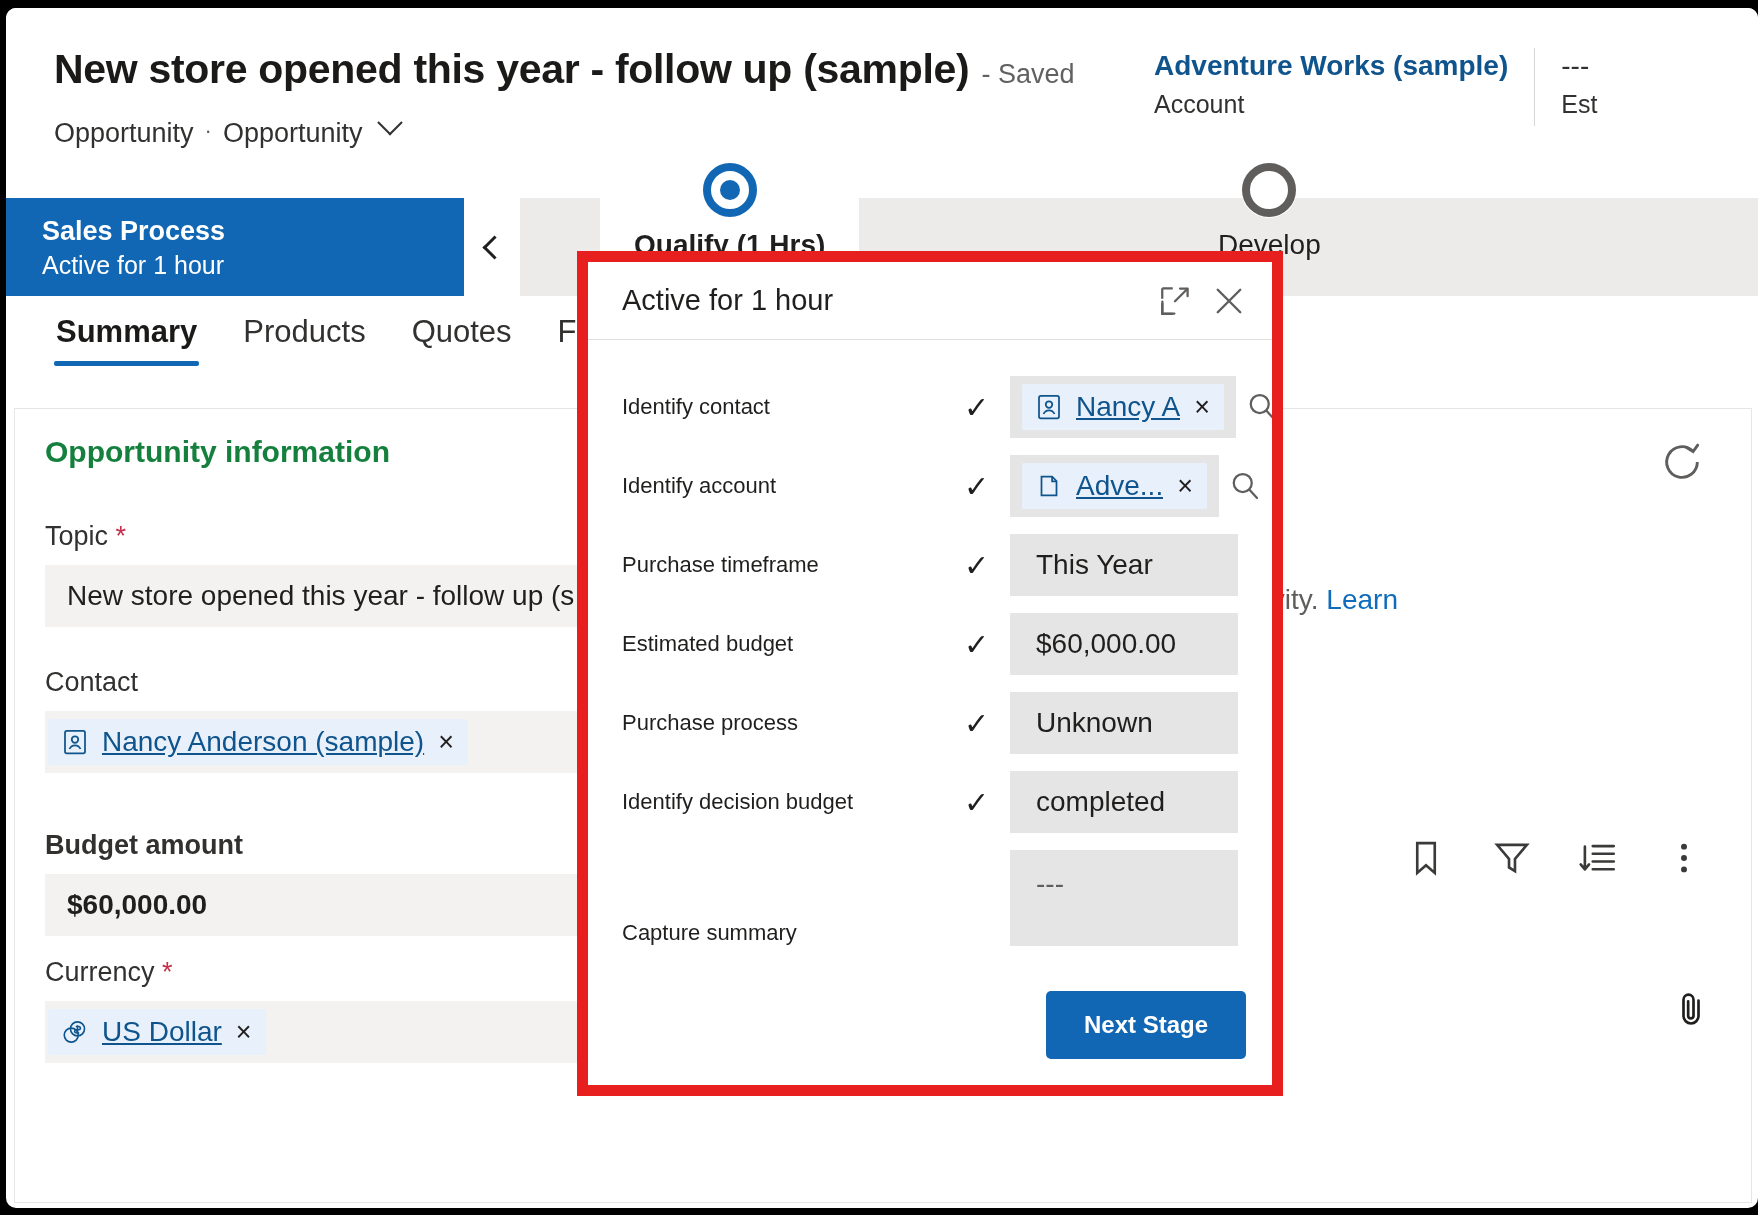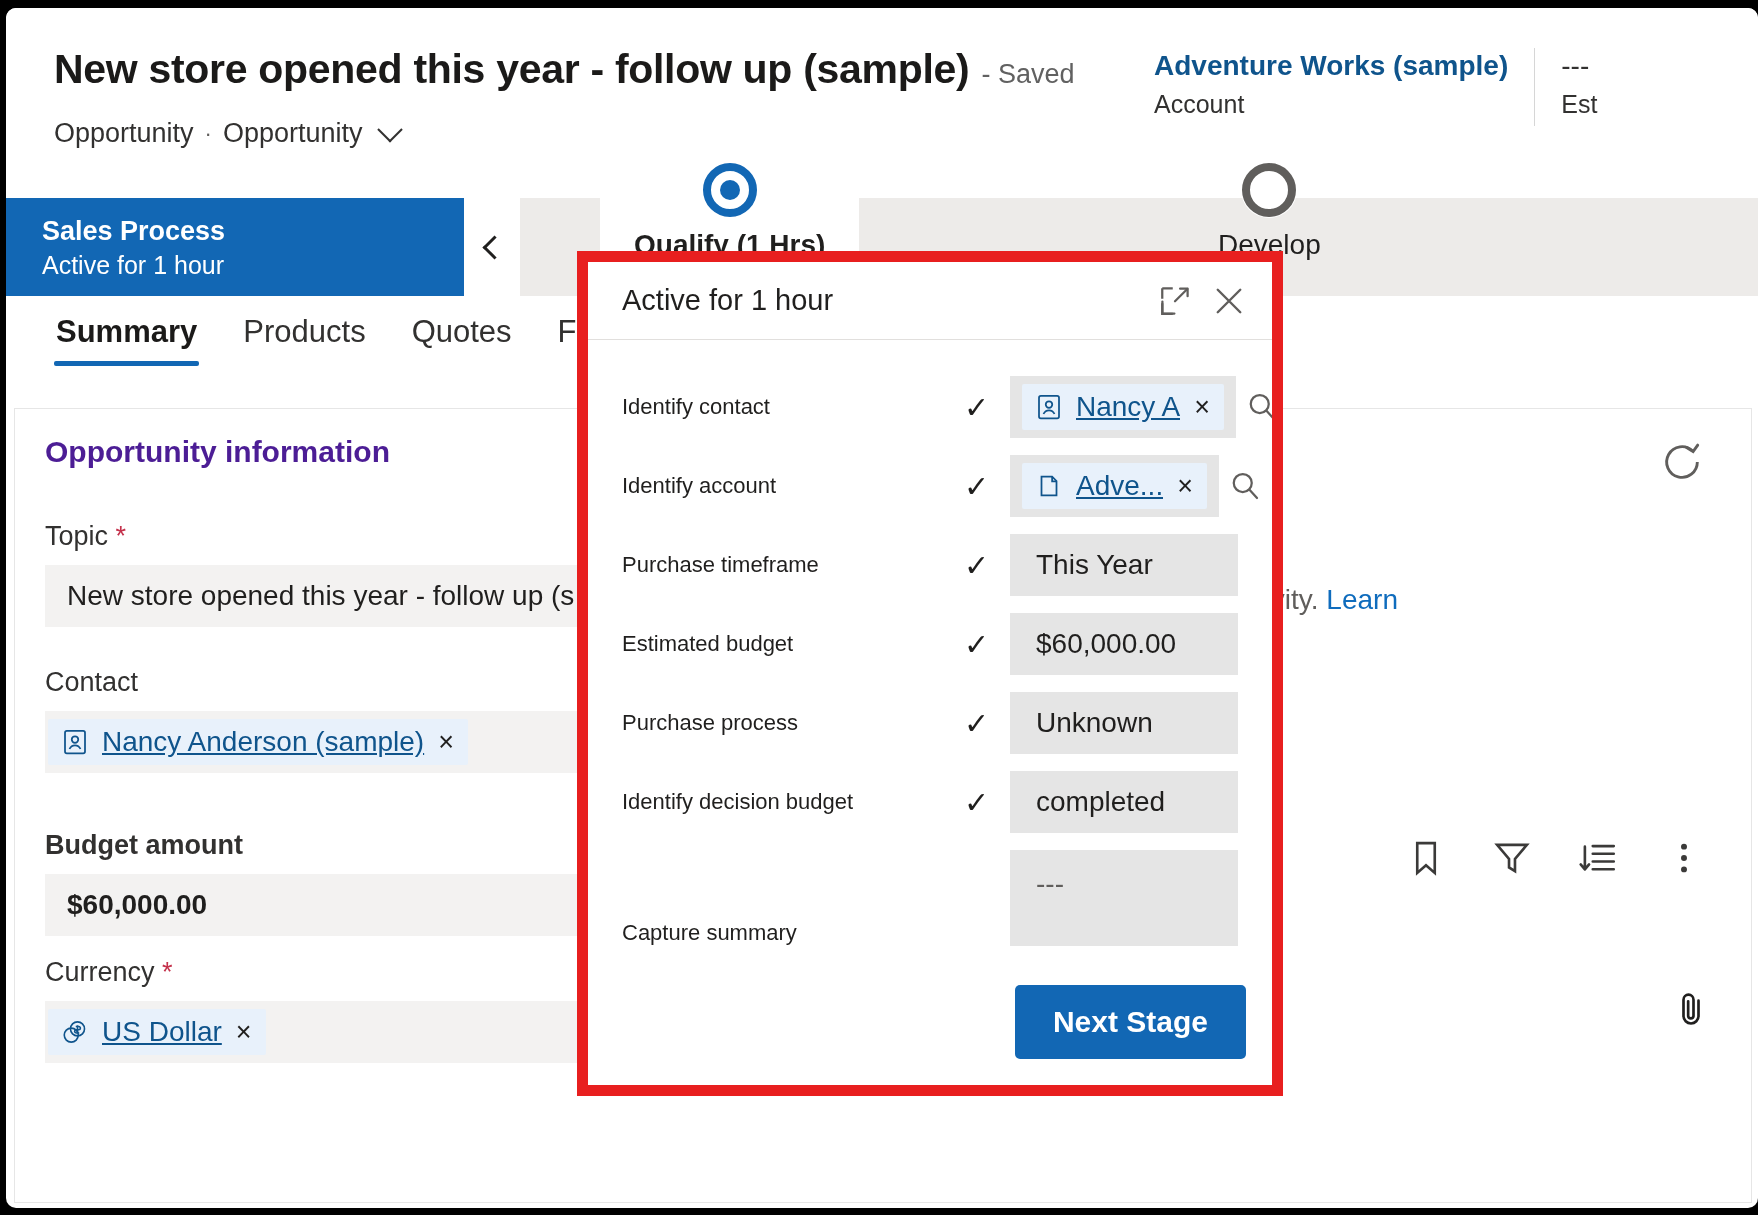--- a/index.html
+++ b/index.html
@@ -36,21 +36,21 @@
     position: absolute; left: 48px; top: 38px;
     display: flex; align-items: baseline; gap: 12px;
   }
   .rec-title {
     font-size: 41px; font-weight: 600; color: #1b1a19;
     letter-spacing: -0.3px;
   }
   .saved-text { font-size: 27px; color: #616161; }
   .breadcrumb {
     position: absolute; left: 48px; top: 110px;
-    display: flex; align-items: center; gap: 11px;
+    display: flex; align-items: flex-start; gap: 11px;
     font-size: 27px; color: #323130;
   }
   .bc-dot { font-size: 22px; color: #605e5c; }
   .bc-chevron {
     display: inline-block; width: 18px; height: 18px;
     border-right: 2.5px solid #323130; border-bottom: 2.5px solid #323130;
     transform: rotate(45deg) translate(-3px,-3px);
     margin-left: 8px;
   }
 
@@ -147,21 +147,21 @@
 
   
   .body-area {
     position: absolute; left: 8px; top: 400px;
     width: 1738px; height: 795px;
     background: #ffffff;
     border: 1px solid #e6e6e6;
   }
   .section-title {
     position: absolute; left: 30px; top: 26px;
-    font-size: 30px; font-weight: 700; color: #4c1d95;
+    font-size: 30px; font-weight: 700; color: #15803d;
   }
   .refresh-icon {
     position: absolute; right: 46px; top: 30px;
     width: 46px; height: 46px; cursor: pointer;
   }
 
   .field { position: absolute; left: 30px; width: 620px; }
   .field-label {
     font-size: 27px; color: #323130; margin-bottom: 13px;
   }
@@ -263,21 +263,21 @@
     display: flex; align-items: center; justify-content: center;
     cursor: pointer;
   }
   .fly-value .pill a.short { max-width: 168px; overflow: hidden;
     text-overflow: clip; display: inline-block; }
   .fly-foot {
     position: absolute; right: 26px; bottom: 26px;
   }
   .next-btn {
     background: #1267b4; color: #fff;
-    font-size: 30px; font-weight: 700;
+    font-size: 24px; font-weight: 700;
     padding: 20px 38px; border: none; border-radius: 5px;
     cursor: pointer; font-family: "Liberation Sans", sans-serif;
   }
 </style>
 </head>
 <body>
 
 <div id="app">
   <div class="canvas">
 

